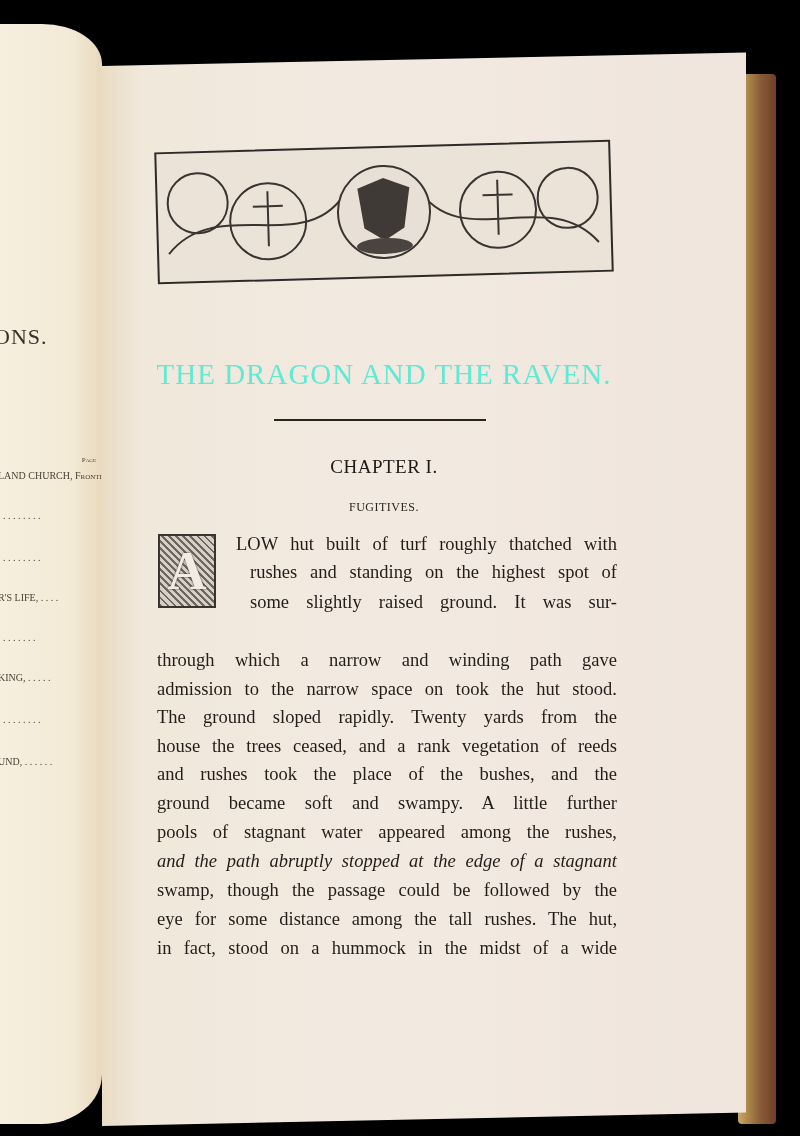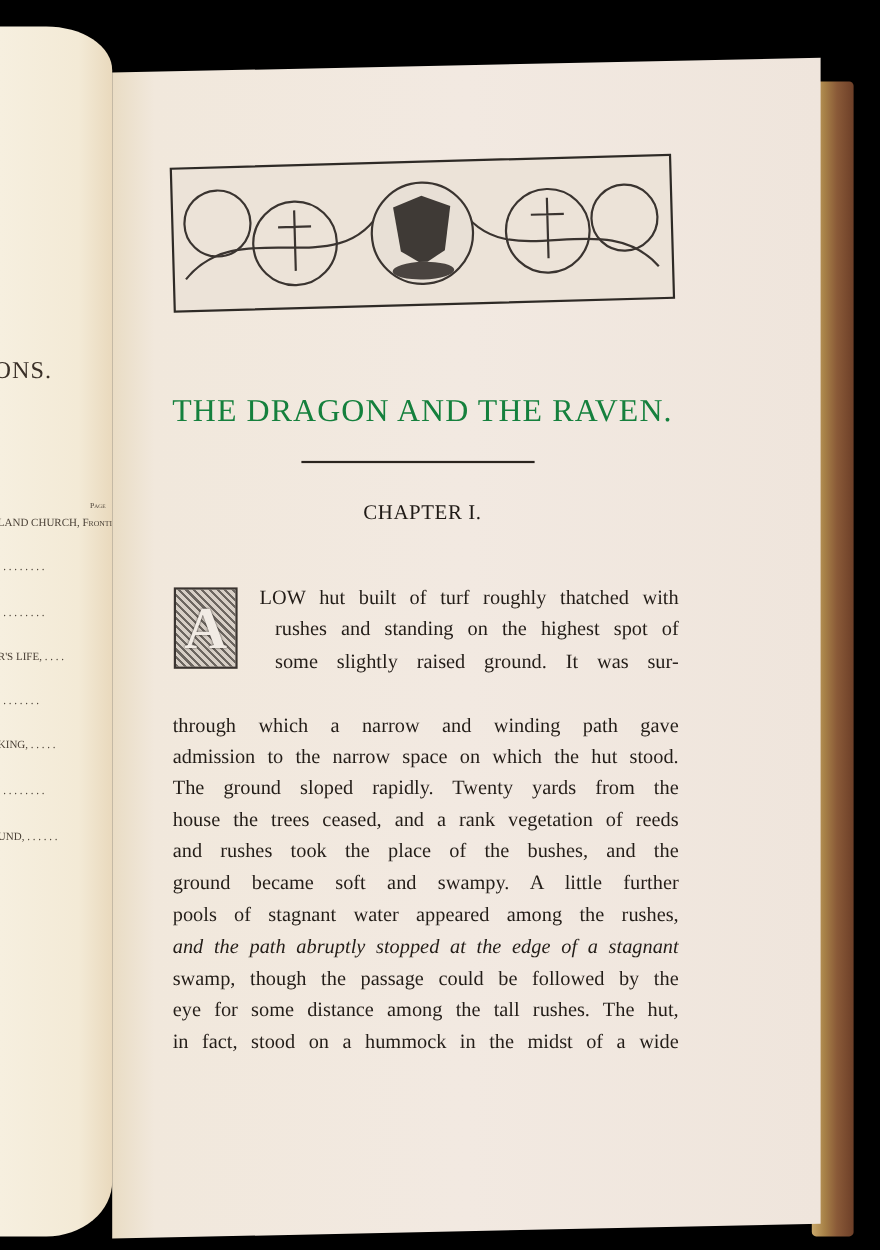--- a/index.html
+++ b/index.html
@@ -4,21 +4,21 @@
 <style>
   html,body{margin:0;padding:0;}
   body{width:800px;height:1136px;background:#000;position:relative;overflow:hidden;font-family:"Liberation Serif","DejaVu Serif",serif;}
   .left-page{position:absolute;left:0;top:24px;width:102px;height:1100px;background:linear-gradient(90deg,#f6efdf 0%,#f3ead6 70%,#e9d9bd 100%);border-top-right-radius:60px 40px;border-bottom-right-radius:60px 50px;overflow:hidden;}
   .left-page .heading{position:absolute;left:-6px;top:300px;font-size:22px;color:#3a3028;letter-spacing:1px;white-space:nowrap;}
   .toc-row{position:absolute;left:-2px;font-size:10px;color:#4a4036;white-space:nowrap;font-variant:small-caps;}
   .cover-edge{position:absolute;left:738px;top:74px;width:38px;height:1050px;background:linear-gradient(90deg,#c9a86a 0%,#a88248 30%,#8a5a38 60%,#6d3f28 100%);border-radius:4px;}
   .right-page{position:absolute;left:102px;top:66px;width:644px;height:1060px;background:linear-gradient(90deg,#e9dcc4 0%,#f1e8dc 6%,#f2e9e1 50%,#efe5dc 100%);transform:skewY(-1.2deg);transform-origin:left top;}
   .content{position:absolute;left:0;top:0;width:800px;height:1136px;}
   .ornament{position:absolute;left:156px;top:146px;width:456px;height:132px;border:2px solid #2e2a26;transform:rotate(-1.6deg);background:#ece3d8;box-sizing:border-box;}
-  .title{position:absolute;left:156px;top:358px;width:456px;text-align:center;font-size:29px;color:#15803d;letter-spacing:1px;}
+  .title{position:absolute;left:156px;top:358px;width:456px;text-align:center;font-size:29px;color:#5eead4;letter-spacing:1px;}
   .rule{position:absolute;left:274px;top:419px;width:212px;height:2px;background:#2a241e;}
   .chapter{position:absolute;left:156px;top:456px;width:456px;text-align:center;font-size:19px;color:#1f1a16;letter-spacing:.5px;}
   .subhead{position:absolute;left:156px;top:500px;width:456px;text-align:center;font-size:12px;color:#2a241e;letter-spacing:.5px;}
   .dropcap{position:absolute;left:158px;top:534px;width:58px;height:74px;border:2px solid #3a3430;background:repeating-linear-gradient(45deg,#6c6660 0 2px,#d7cfc6 2px 5px);box-sizing:border-box;}
   .dropcap span{position:absolute;left:0;top:4px;width:54px;text-align:center;font-size:54px;color:#f1ebe4;font-weight:bold;text-shadow:0 0 2px #2b2622;}
   .line{position:absolute;font-size:18.5px;color:#231d18;white-space:nowrap;text-align:justify;text-align-last:justify;}
 </style>
 </head>
 <body>
 
@@ -53,30 +53,31 @@
       </g>
       <circle cx="226" cy="64" r="46" fill="#e8e0d6" stroke="#3a3430" stroke-width="2"></circle>
       <path d="M200 40 L226 30 L252 40 L246 80 L230 90 L222 90 L206 80 Z" fill="#3f3a36"></path>
       <ellipse cx="226" cy="98" rx="28" ry="8" fill="#4a4440"></ellipse>
     </svg>
   </div>
 
   <div class="title">THE DRAGON AND THE RAVEN.</div>
   <div class="rule"></div>
   <div class="chapter">CHAPTER I.</div>
+  <div class="subhead">FUGITIVES.</div>
 
   <div class="dropcap">
       <span>A</span>
     </div>
 
   <div class="line" style="left:236px;top:534px;width:381px;">LOW hut built of turf roughly thatched with</div>
   <div class="line" style="left:250px;top:562px;width:367px;">rushes and standing on the highest spot of</div>
   <div class="line" style="left:250px;top:592px;width:367px;">some slightly raised ground.  It was sur-</div>
   <div class="line" style="left:157px;top:650px;width:460px;">through which a narrow and winding path gave</div>
-  <div class="line" style="left:157px;top:679px;width:460px;">admission to the narrow space on which the hut stood.</div>
+  <div class="line" style="left:157px;top:679px;width:460px;">admission to the narrow space on took the hut stood.</div>
   <div class="line" style="left:157px;top:707px;width:460px;">The ground sloped rapidly.  Twenty yards from the</div>
   <div class="line" style="left:157px;top:736px;width:460px;">house the trees ceased, and a rank vegetation of reeds</div>
   <div class="line" style="left:157px;top:764px;width:460px;">and rushes took the place of the bushes, and the</div>
   <div class="line" style="left:157px;top:793px;width:460px;">ground became soft and swampy.  A little further</div>
   <div class="line" style="left:157px;top:822px;width:460px;">pools of stagnant water appeared among the rushes,</div>
   <div class="line" style="left:157px;top:851px;width:460px;font-style:italic;">and the path abruptly stopped at the edge of a stagnant</div>
   <div class="line" style="left:157px;top:880px;width:460px;">swamp, though the passage could be followed by the</div>
   <div class="line" style="left:157px;top:909px;width:460px;">eye for some distance among the tall rushes.  The hut,</div>
   <div class="line" style="left:157px;top:938px;width:460px;">in fact, stood on a hummock in the midst of a wide</div>
 </div>

